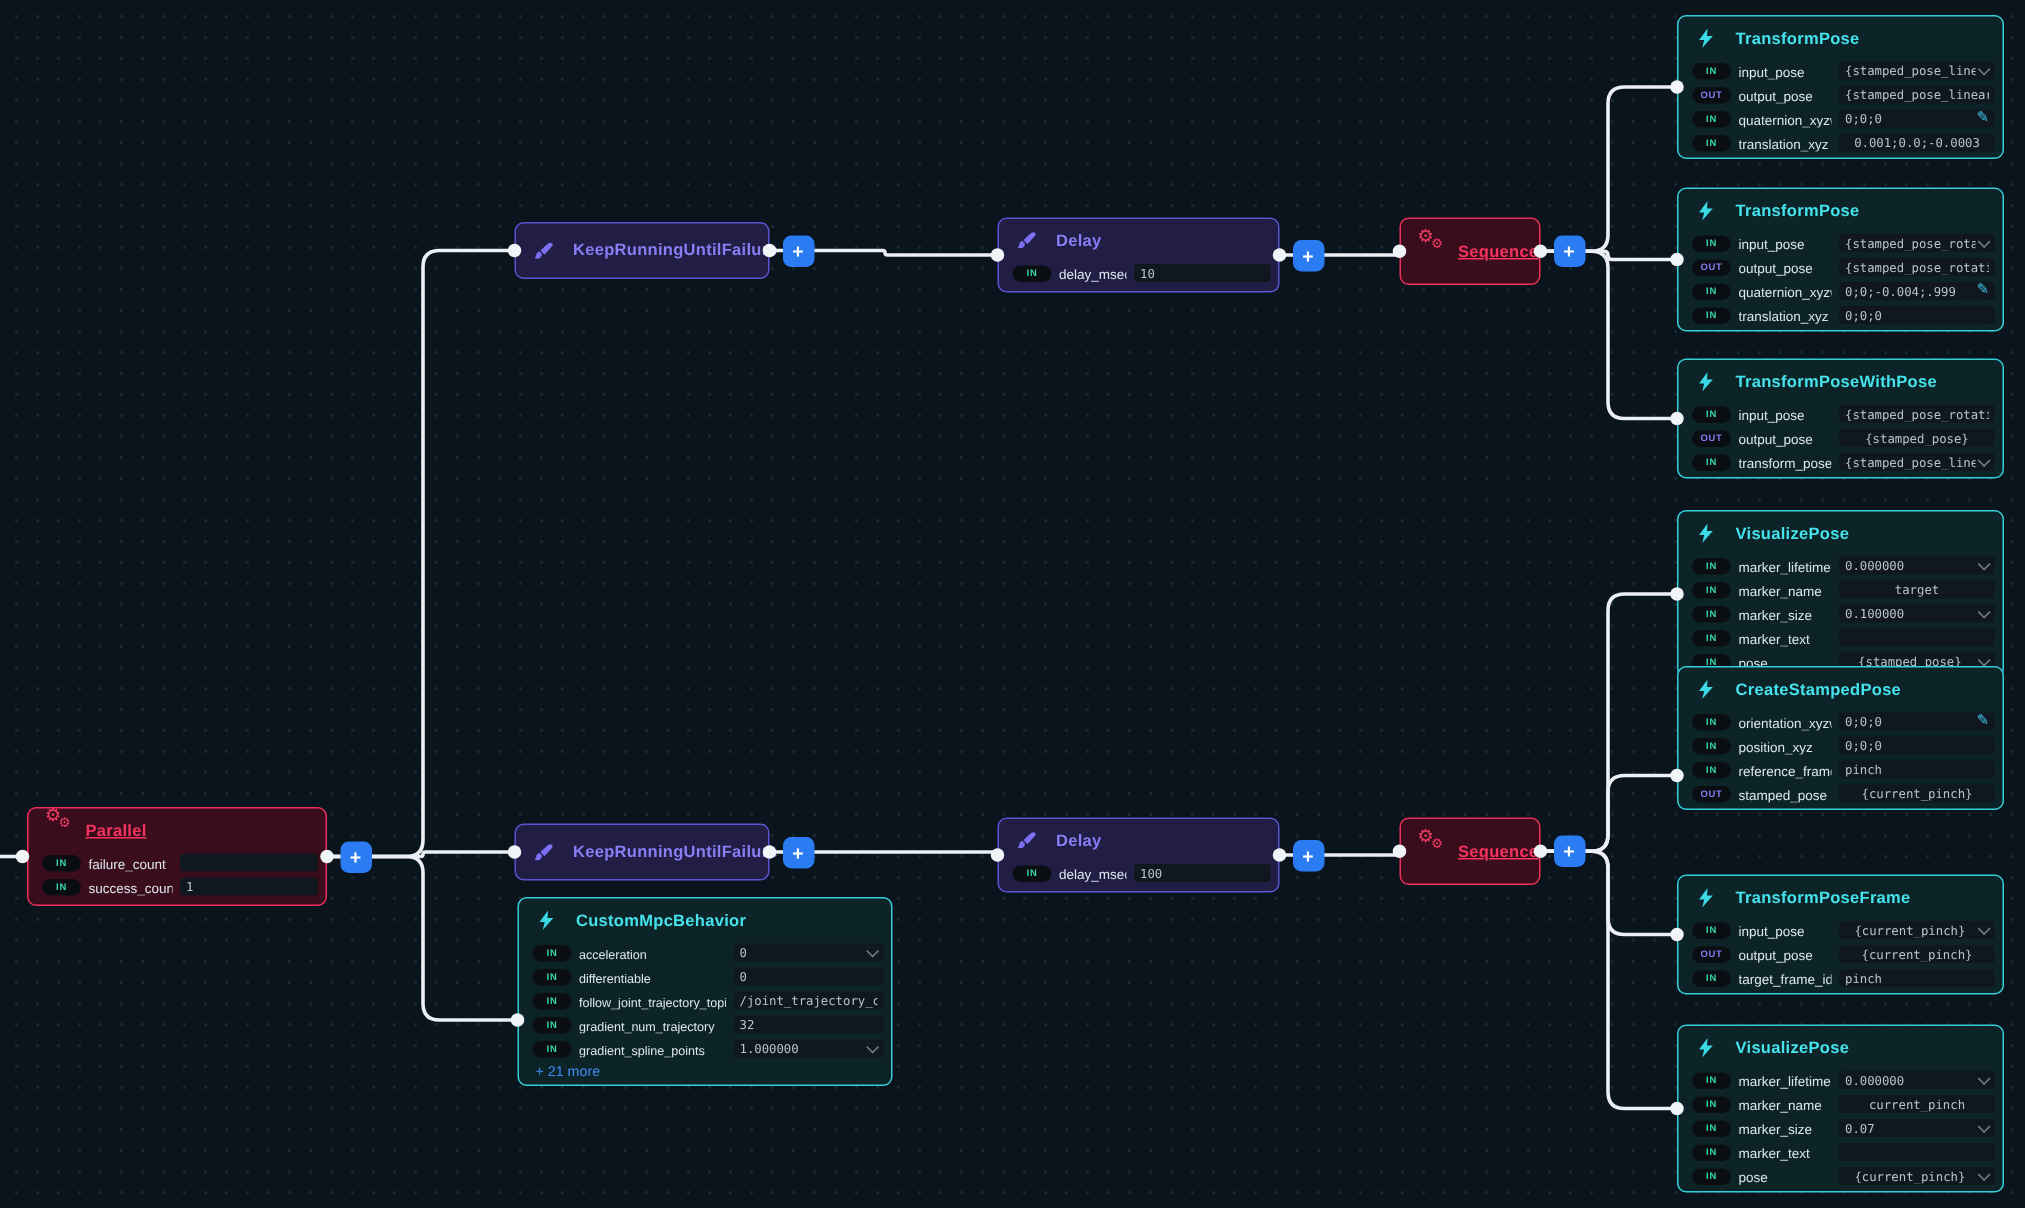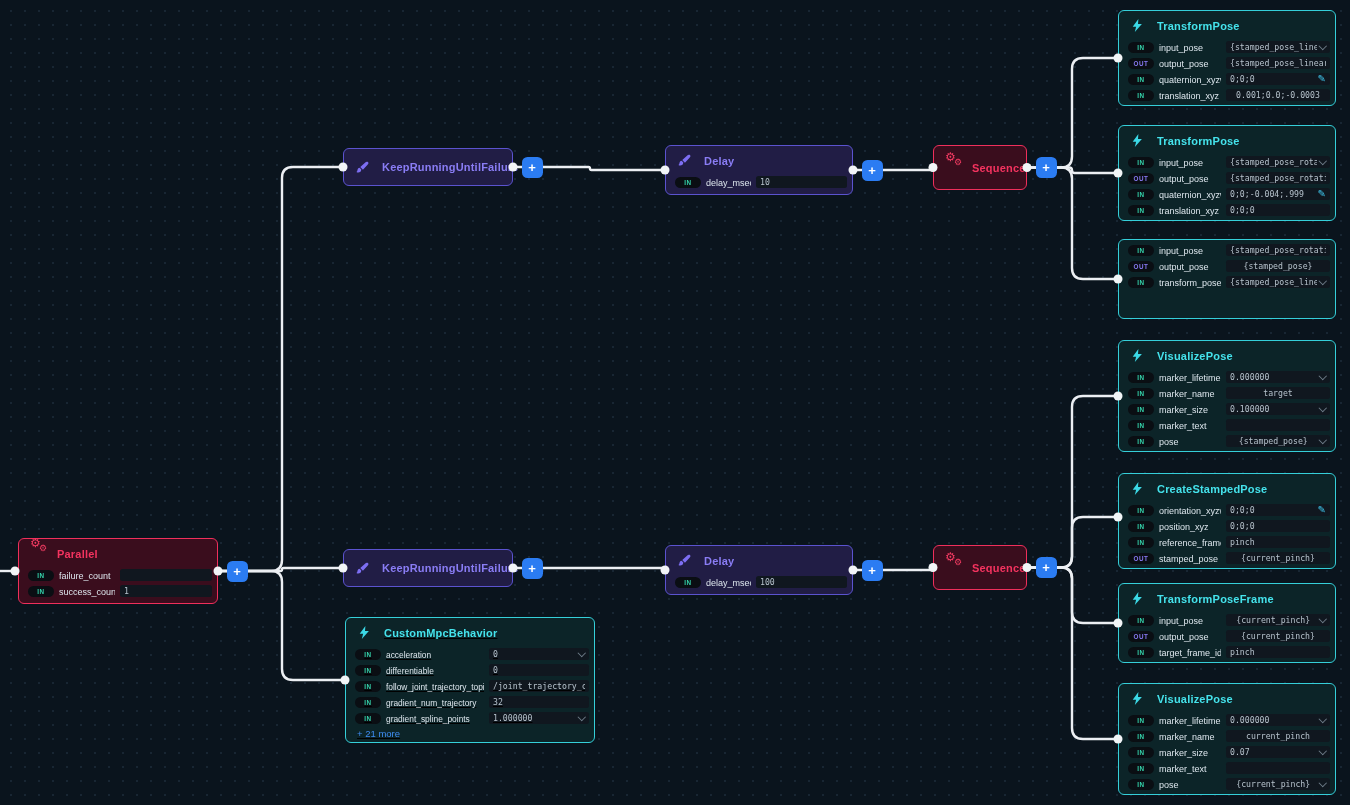--- a/index.html
+++ b/index.html
@@ -20,21 +20,21 @@
   .nicon{width:19px;height:16px;position:relative;flex:0 0 auto;display:flex;align-items:center;}
   .nicon svg{width:15px;height:15px;}
   .theme-teal .nicon{color:#3bd9e6;}
   .theme-purple .nicon{color:#7d6ef2;}
   .theme-red .nicon{color:#f23b62;}
   .gearA{position:absolute;left:0;top:-9px;font-size:12px;line-height:12px;}
   .gearB{position:absolute;left:9px;top:-2px;font-size:9px;line-height:9px;}
   .ntitle{font-weight:bold;font-size:11px;letter-spacing:.2px;white-space:nowrap;text-align:right;}
   .theme-teal .ntitle{color:#45e3ec;}
   .theme-purple .ntitle{color:#8a7df5;}
-  .theme-red .ntitle{color:#f4335f;}
+  .theme-red .ntitle{color:#f4335f;text-decoration:underline;}
   .prow{display:flex;align-items:flex-end;height:16px;padding:0 5px 0 9px;gap:5px;}
   .pbadge{flex:0 0 26px;height:11px;line-height:11.5px;border-radius:7px;background:#0a0e13;
     font-size:6.3px;font-weight:bold;letter-spacing:.5px;text-align:center;color:#35d6ad;}
   .pbadge.out{color:#897af5;}
   .plabel{flex:1;font-size:9px;color:#dde6ed;white-space:nowrap;overflow:hidden;}
   .node.small-labels .plabel{font-size:8.4px;}
   .pfield{flex:0 0 auto;display:flex;align-items:center;height:12.5px;background:#10171f;
     border-radius:2.5px;padding:0 4px;box-sizing:border-box;}
   .pval{flex:1;font-family:"DejaVu Sans Mono",monospace;font-size:8.2px;color:#b6c2cc;
     white-space:nowrap;overflow:hidden;}
@@ -139,21 +139,21 @@
     </div>
     <div class="node theme-red leaf" style="left: 933px; top: 545px; width: 94px; height: 45px;">
       <div class="node-header">
         <span class="nicon">
           <span class="gearA">⚙</span>
           <span class="gearB">⚙</span>
         </span>
         <span class="ntitle">Sequence</span>
       </div>
     </div>
-    <div class="node theme-teal small-labels" style="left: 345px; top: 617px; width: 250px; height: 126px; text-decoration: underline;">
+    <div class="node theme-teal small-labels" style="left: 345px; top: 598px; width: 250px; height: 126px;">
       <div class="node-header">
         <span class="nicon">
           <svg viewBox="0 0 24 24">
             <path d="M13.4 1.5 4.3 13.8h5.5L7.7 22.5 19 9.6h-6.2z" fill="currentColor"></path>
           </svg>
         </span>
         <span class="ntitle">CustomMpcBehavior</span>
       </div>
       <div class="prow">
         <span class="pbadge">IN</span>
@@ -268,20 +268,28 @@
       </div>
       <div class="prow">
         <span class="pbadge">IN</span>
         <span class="plabel">translation_xyz</span>
         <div class="pfield" style="width: 104px;">
           <span class="pval">0;0;0</span>
         </div>
       </div>
     </div>
     <div class="node theme-teal" style="left: 1118px; top: 239px; width: 218px; height: 80px;">
+      <div class="node-header">
+        <span class="nicon">
+          <svg viewBox="0 0 24 24">
+            <path d="M13.4 1.5 4.3 13.8h5.5L7.7 22.5 19 9.6h-6.2z" fill="currentColor"></path>
+          </svg>
+        </span>
+        <span class="ntitle">TransformPoseWithPose</span>
+      </div>
       <div class="prow">
         <span class="pbadge">IN</span>
         <span class="plabel">input_pose</span>
         <div class="pfield center" style="width: 104px;">
           <span class="pval">{stamped_pose_rotation}</span>
         </div>
       </div>
       <div class="prow">
         <span class="pbadge out">OUT</span>
         <span class="plabel">output_pose</span>
@@ -339,21 +347,21 @@
       </div>
       <div class="prow">
         <span class="pbadge">IN</span>
         <span class="plabel">pose</span>
         <div class="pfield center" style="width: 104px;">
           <span class="pval">{stamped_pose}</span>
           <span class="chev"></span>
         </div>
       </div>
     </div>
-    <div class="node theme-teal" style="left: 1118px; top: 473px; width: 218px; height: 96px;">
+    <div class="node theme-teal" style="left: 1118px; top: 444px; width: 218px; height: 96px;">
       <div class="node-header">
         <span class="nicon">
           <svg viewBox="0 0 24 24">
             <path d="M13.4 1.5 4.3 13.8h5.5L7.7 22.5 19 9.6h-6.2z" fill="currentColor"></path>
           </svg>
         </span>
         <span class="ntitle">CreateStampedPose</span>
       </div>
       <div class="prow">
         <span class="pbadge">IN</span>

